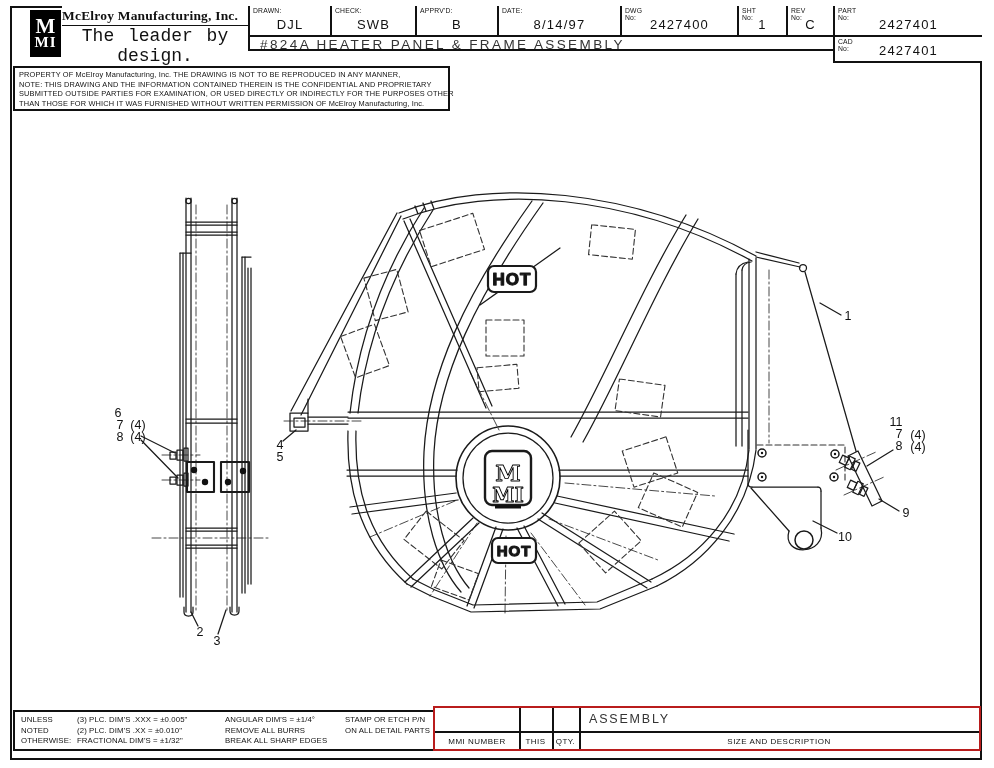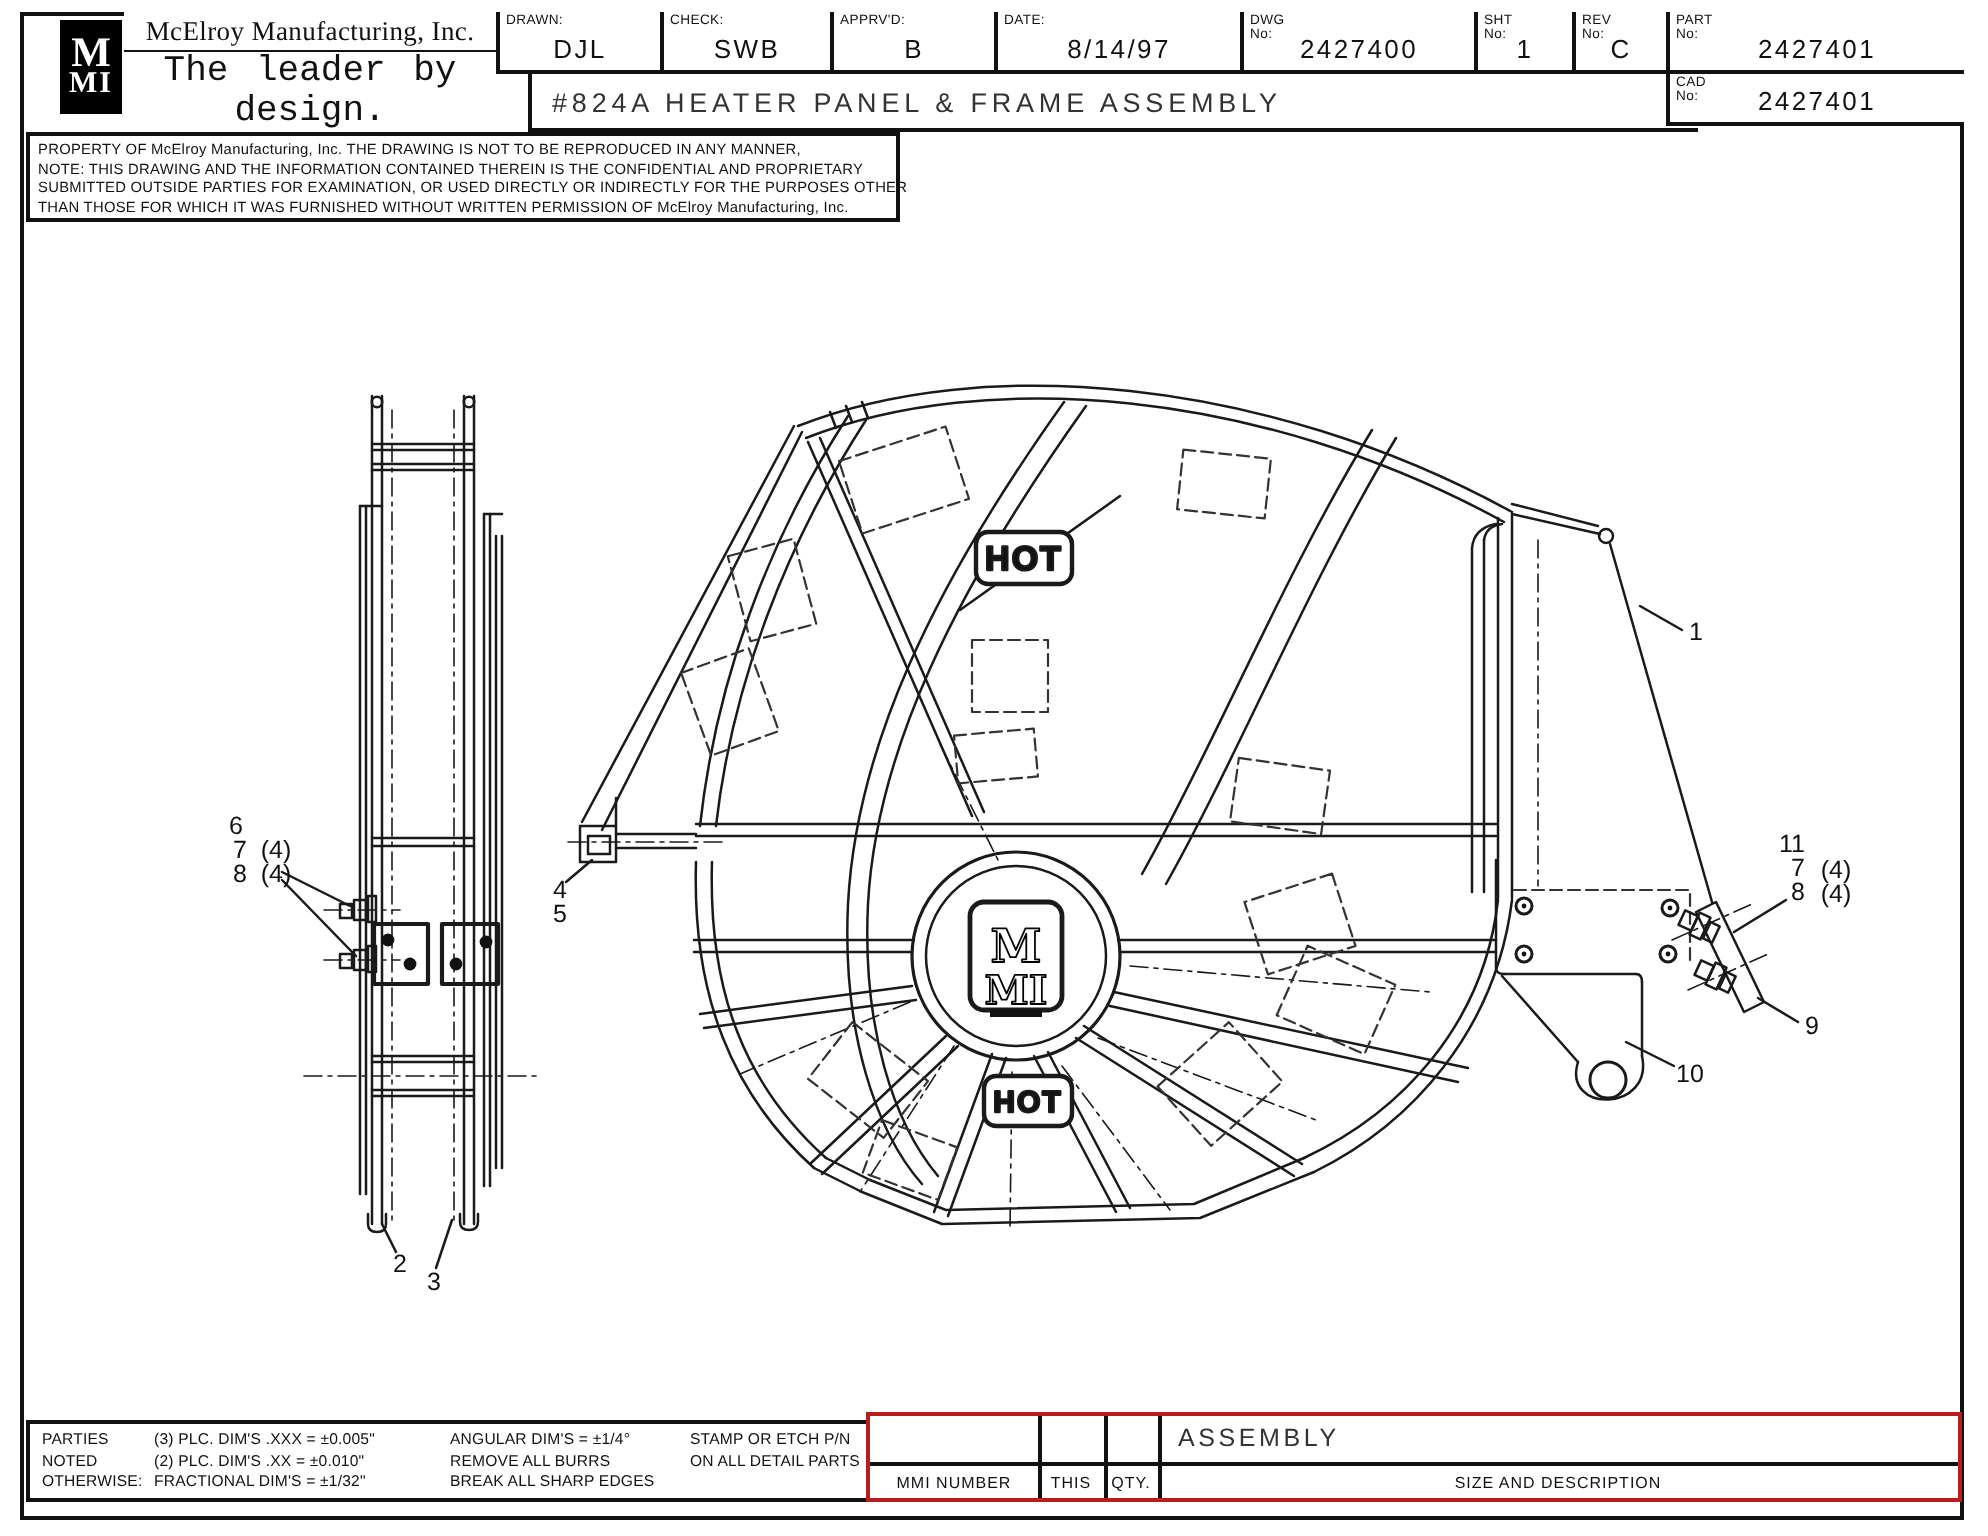--- a/index.html
+++ b/index.html
@@ -8,21 +8,21 @@
   .frame{position:absolute;left:10px;top:6px;width:972px;height:754px;
          border:2.5px solid #111;box-sizing:border-box}
   
   .cell{position:absolute;border-left:2px solid #111;border-bottom:2px solid #111;box-sizing:border-box;background:#fff}
   .lbl{position:absolute;top:1px;left:3px;font-size:6.8px;line-height:1.1;letter-spacing:.2px;width:26px}
   .val{position:absolute;inset:0;display:flex;align-items:center;justify-content:center;
        font-size:13px;letter-spacing:1.2px;padding-top:7px;box-sizing:border-box}
   .title-val{justify-content:flex-start;padding-left:10px;font-size:13.5px;letter-spacing:2.4px;color:#333}
   
   .company{position:absolute;left:62px;top:6px;width:186px;height:57px;box-sizing:border-box;background:#fff}
-  .co-name{font-family:"Liberation Serif",serif;font-weight:normal;font-size:13.5px;text-align:center;
+  .co-name{font-family:"Liberation Serif",serif;font-weight:bold;font-size:13.5px;text-align:left;
            border-bottom:1.6px solid #111;padding:2px 0 1px;letter-spacing:.2px}
   .co-tag{font-family:Liberation Mono, monospace;font-size:18px;text-align:center;
           border-bottom:1.6px solid #111;padding:0 0 1px;word-spacing:3px}
   .co-loc{font-family:"Liberation Serif",serif;font-size:9px;text-align:left;padding-top:2px;word-spacing:2px}
   .reg{font-size:7px;vertical-align:top;margin-right:10px}
   .logo-box{position:absolute;left:30px;top:10px;width:31px;height:47px;background:#000;color:#fff;
             display:flex;flex-direction:column;align-items:center;justify-content:center;
             font-family:"Liberation Serif",serif;font-weight:bold;line-height:.85}
   .logo-m{font-size:21px}.logo-mi{font-size:15px;letter-spacing:1px}
   
@@ -327,38 +327,38 @@
     <span class="val">1</span>
   </div>
   <div class="cell" style="left:786px;top:6px;width:47px;height:31px">
     <span class="lbl" style="width:20px">REV No:</span>
     <span class="val">C</span>
   </div>
   <div class="cell" style="left:833px;top:6px;width:149px;height:31px">
     <span class="lbl" style="width:24px">PART No:</span>
     <span class="val">2427401</span>
   </div>
-  <div class="cell" style="left:264px;top:37px;width:585px;height:29px">
+  <div class="cell" style="left:248px;top:37px;width:585px;height:14px">
     <span class="val title-val" style="padding-top:2px">#824A HEATER PANEL &amp; FRAME ASSEMBLY</span>
   </div>
   <div class="cell" style="left:833px;top:37px;width:149px;height:26px">
     <span class="lbl" style="width:24px">CAD No:</span>
     <span class="val" style="padding-top:3px">2427401</span>
   </div>
 
   <div class="notebox">
     <div>PROPERTY OF McElroy Manufacturing, Inc. THE DRAWING IS NOT TO BE REPRODUCED IN ANY MANNER,</div>
     <div>NOTE: THIS DRAWING AND THE INFORMATION CONTAINED THEREIN IS THE CONFIDENTIAL AND PROPRIETARY</div>
     <div>SUBMITTED OUTSIDE PARTIES FOR EXAMINATION, OR USED DIRECTLY OR INDIRECTLY FOR THE PURPOSES OTHER</div>
     <div>THAN THOSE FOR WHICH IT WAS FURNISHED WITHOUT WRITTEN PERMISSION OF McElroy Manufacturing, Inc.</div>
   </div>
 
   <div class="tolbox">
     <div class="tolcol" style="left:6px">
-      <div>PARTIES</div>
+      <div>UNLESS</div>
       <div>NOTED</div>
       <div>OTHERWISE:</div>
     </div>
     <div class="tolcol" style="left:62px">
       <div>(3) PLC. DIM'S .XXX = ±0.005"</div>
       <div>(2) PLC. DIM'S .XX = ±0.010"</div>
       <div>FRACTIONAL DIM'S = ±1/32"</div>
     </div>
     <div class="tolcol" style="left:210px">
       <div>ANGULAR DIM'S = ±1/4°</div>

